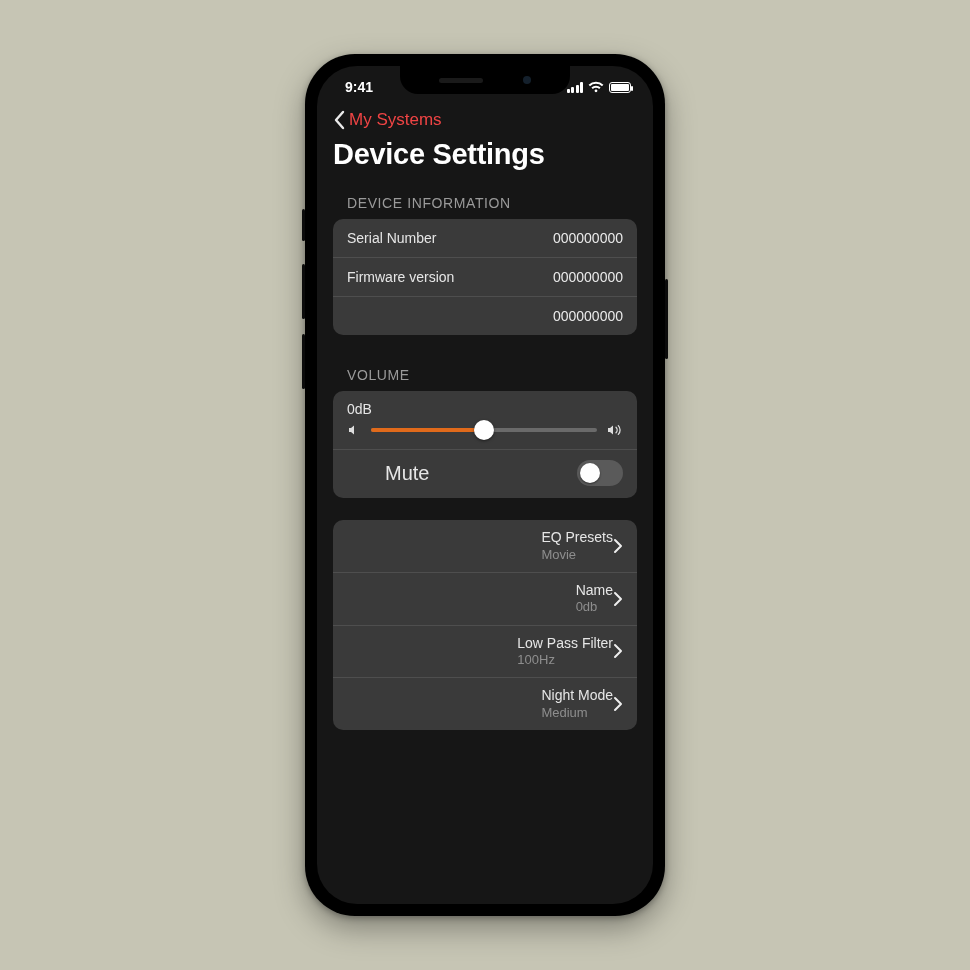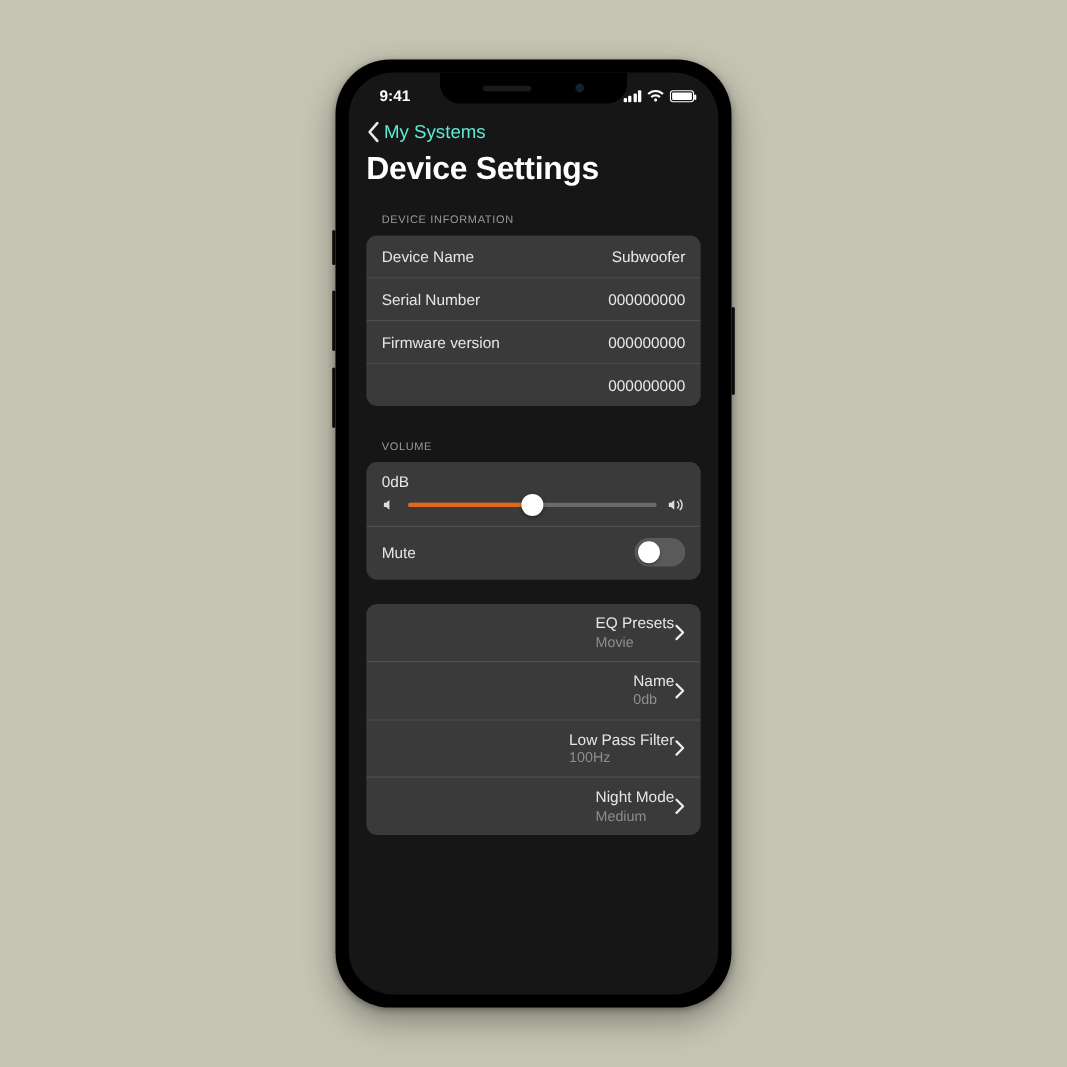--- a/index.html
+++ b/index.html
@@ -66,32 +66,32 @@
   .signal span:nth-child(3){height:8px}
   .signal span:nth-child(4){height:11px}
   .battery { width:22px; height:11px; border:1px solid #fff; border-radius:3px; position:relative; }
   .battery::after { content:""; position:absolute; right:-3px; top:3px; width:2px; height:5px; background:#fff; border-radius:1px;}
   .battery i { display:block; background:#fff; margin:1px; height:7px; width:18px; border-radius:1px;}
   .content { padding: 0 16px; }
   .nav-back {
     display: flex; align-items: flex-start; gap: 2px;
     padding: 2px 0 8px 0;
     font-size: 17px;
-    color: #5eead4;
+    color: #ef4444;
     cursor: pointer;
   }
   .page-title {
     font-size: 29px;
     font-weight: 700;
     letter-spacing: -0.3px;
     padding-bottom: 14px;
     color:#fff;
   }
   .section-header {
-    font-size: 10px;
+    font-size: 14px;
     letter-spacing: 0.6px;
     color: #9a9a9a;
     padding: 10px 14px 8px 14px;
   }
   .card {
     background: #3a3a3a;
     border-radius: 10px;
     overflow: hidden;
   }
   .row {
@@ -185,24 +185,20 @@
           <path fill="none" stroke="#eaeaea" stroke-width="2.4" stroke-linecap="round" stroke-linejoin="round" d="M9 2 2 10l7 8"></path>
         </svg>
         <span>My Systems</span>
       </div>
 
       <h1 class="page-title">Device Settings</h1>
 
       <div class="section-header">DEVICE INFORMATION</div>
       <div class="card">
         <div class="row">
-          <span class="label">Device Name</span>
-          <span class="value">Subwoofer</span>
-        </div>
-        <div class="row">
           <span class="label">Serial Number</span>
           <span class="value">000000000</span>
         </div>
         <div class="row">
           <span class="label">Firmware version</span>
           <span class="value">000000000</span>
         </div>
         <div class="row">
           <span class="label"></span>
           <span class="value">000000000</span>
@@ -221,21 +217,21 @@
           <div class="slider">
             <div class="fill"></div>
             <div class="thumb"></div>
           </div>
           <svg width="16" height="14" viewBox="0 0 16 14">
             <path fill="#ddd" d="M1 5h2l3-2.5v9L3 9H1z"></path>
             <path fill="none" stroke="#ddd" stroke-width="1.3" stroke-linecap="round" d="M9 4.2a4 4 0 010 5.6M11.3 2.6a6.3 6.3 0 010 8.8"></path>
           </svg>
         </div>
         <div class="mute-row">
-          <span style="font-size:14px;color:#e6e6e6;">Mute</span>
+          <span style="font-size:20px;color:#e6e6e6;margin-left:38px;">Mute</span>
           <div class="toggle">
             <div class="knob"></div>
           </div>
         </div>
       </div>
 
       <div class="gap"></div>
 
       <div class="card">
         <div class="nav-row">

